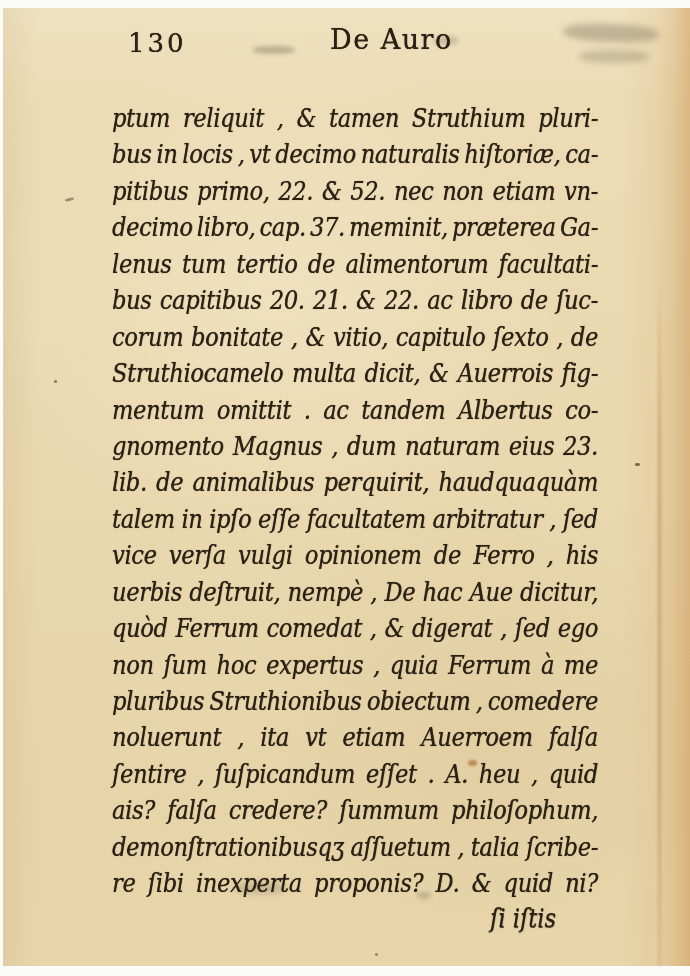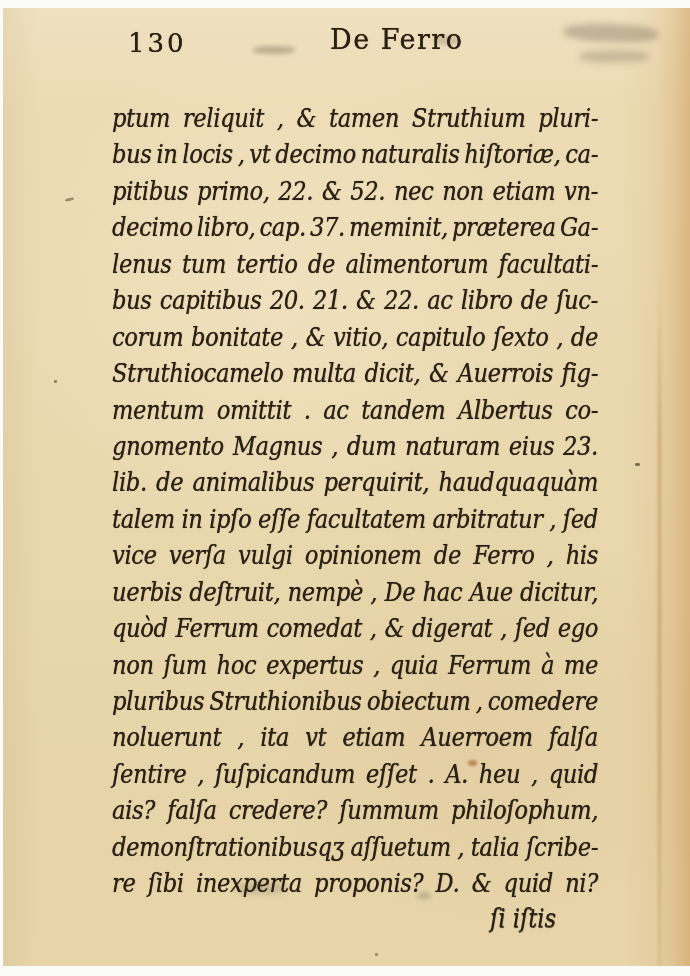--- a/index.html
+++ b/index.html
@@ -93,21 +93,21 @@
     <div class="smudge g6"></div>
     <div class="smudge fox"></div>
     <div class="smudge sp1"></div>
     <div class="smudge sp2"></div>
     <div class="smudge sp3"></div>
     <div class="smudge sp4"></div>
   </div>
 
   <div class="header">
     <span class="pagenum">130</span>
-    <span class="running-title">De Ferro</span>
+    <span class="running-title">De Auro</span>
   </div>
 
   <div class="content">
     <div id="text-block">
         <div class="tline">
           <span>ptum</span>
           <span>reliquit</span>
           <span>,</span>
           <span>&amp;</span>
           <span>tamen</span>

